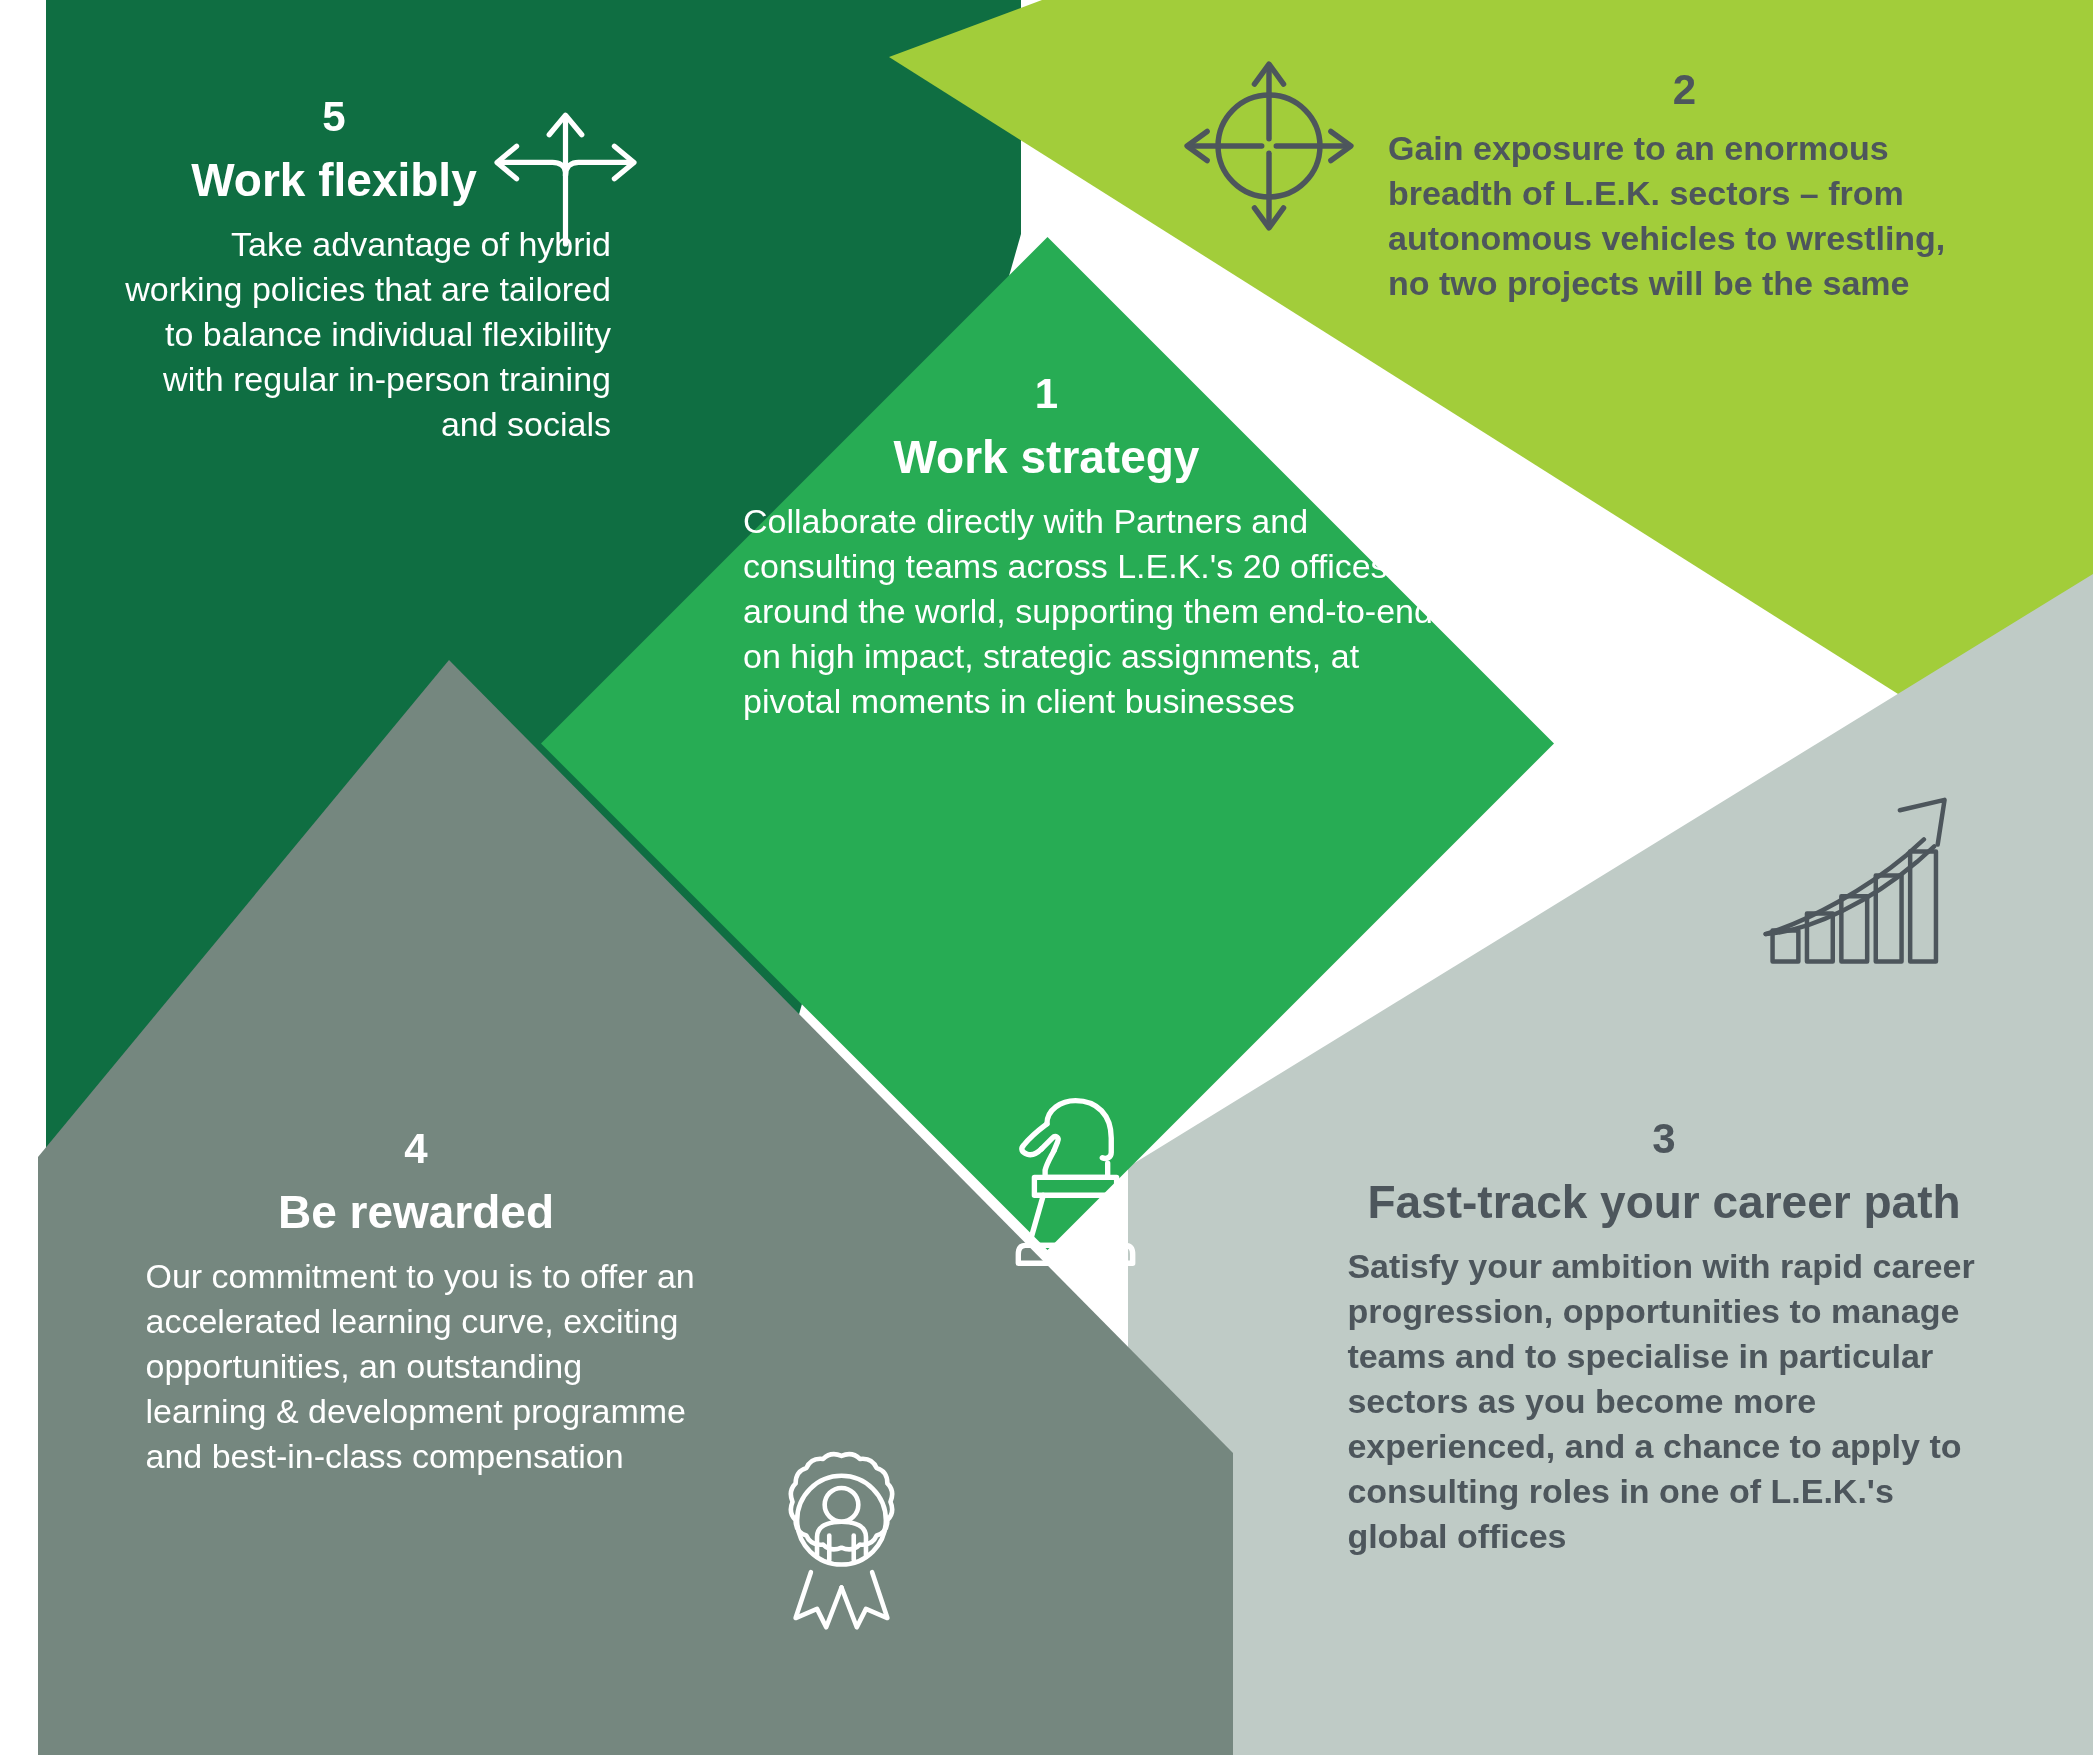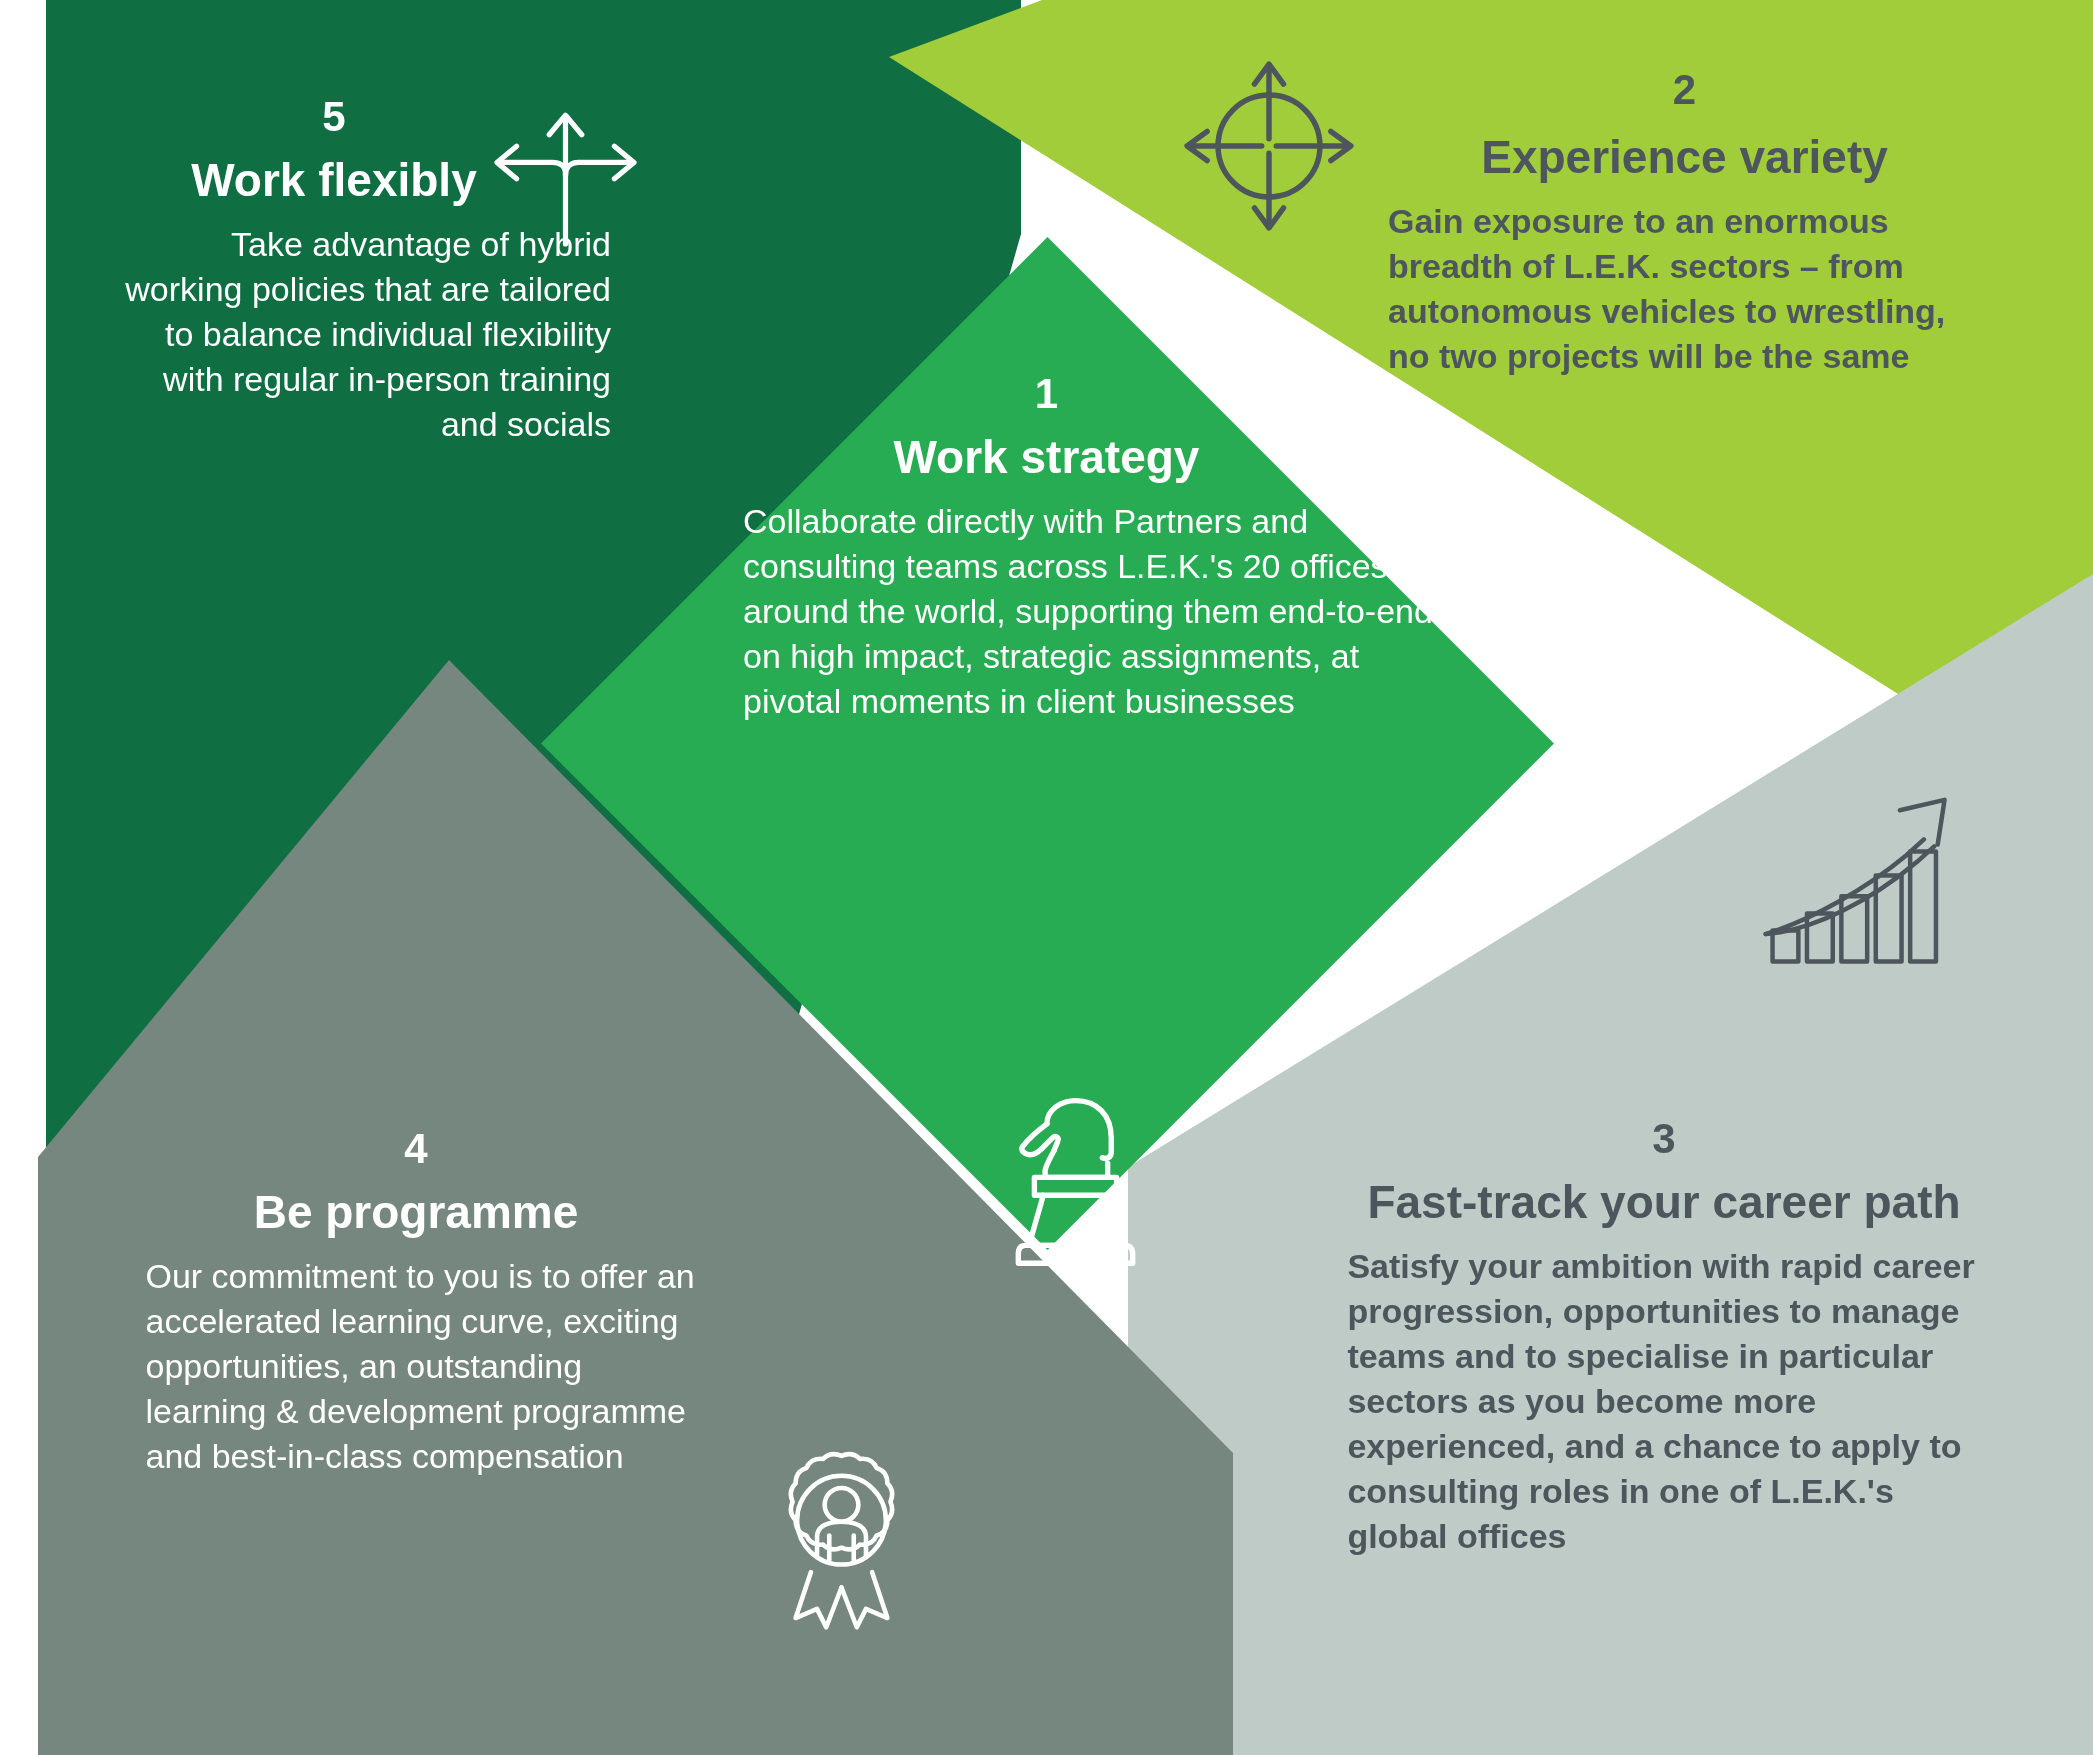--- a/index.html
+++ b/index.html
@@ -121,21 +121,20 @@
       <polyline points="40,25 50,13 60,25"></polyline>
       <path d="M50 50 L50 48 C50 44 46 42 42 42 L10 42"></path>
       <polyline points="20,32 8,42 20,52"></polyline>
       <path d="M50 50 C50 44 54 42 58 42 L90 42"></path>
       <polyline points="80,32 92,42 80,52"></polyline>
     </svg>
   </div>
 
   <div class="block" id="txt-2">
     <div class="num dark">2</div>
-    <div class="ttl dark">Experience variety</div>
     <div class="body dark">Gain exposure to an enormous breadth of L.E.K. sectors – from autonomous vehicles to wrestling, no two projects will be the same</div>
   </div>
 
   <div class="icon" id="icon-target">
     <svg viewBox="0 0 100 100" width="182" height="182" fill="none" stroke="#4d565c" stroke-width="3" stroke-linecap="round" stroke-linejoin="round">
       <path d="M50 22 A28 28 0 0 1 78 50"></path>
       <path d="M78 50 A28 28 0 0 1 50 78"></path>
       <path d="M50 78 A28 28 0 0 1 22 50"></path>
       <path d="M22 50 A28 28 0 0 1 50 22"></path>
       <line x1="50" y1="46" x2="50" y2="6"></line>
@@ -181,21 +180,21 @@
       <rect x="68" y="48" width="15" height="50"></rect>
       <rect x="88" y="34" width="15" height="64"></rect>
       <path d="M4 82 C30 74 62 56 86 36 L96 27"></path>
       <path d="M4 82 C32 80 66 62 92 40 L102 31"></path>
       <polyline points="82,10 108,4 104,30"></polyline>
     </svg>
   </div>
 
   <div class="block" id="txt-4">
     <div class="num light">4</div>
-    <div class="ttl light">Be programme</div>
+    <div class="ttl light">Be rewarded</div>
     <div class="body light">Our commitment to you is to offer an accelerated learning curve, exciting opportunities, an outstanding learning &amp; development programme and best-in-class compensation</div>
   </div>
 
   <div class="icon" id="icon-badge">
     <svg viewBox="0 0 100 120" width="153" height="191" fill="none" stroke="#ffffff" stroke-width="3" stroke-linecap="round" stroke-linejoin="round">
       <path d="M50 6 q7 -3 12 2 q8 -1 11 6 q7 2 7 10 q5 5 2 12 q3 7 -2 12 q0 8 -7 10 q-3 7 -11 6 q-5 5 -12 2
                q-7 3 -12 -2 q-8 1 -11 -6 q-7 -2 -7 -10 q-5 -5 -2 -12 q-3 -7 2 -12 q0 -8 7 -10 q3 -7 11 -6 q5 -5 12 -2 Z"></path>
       <circle cx="50" cy="48" r="29"></circle>
       <circle cx="50" cy="38" r="11"></circle>
       <path d="M34 72 L34 59 C34 52 41 49 50 49 C59 49 66 52 66 59 L66 72"></path>

